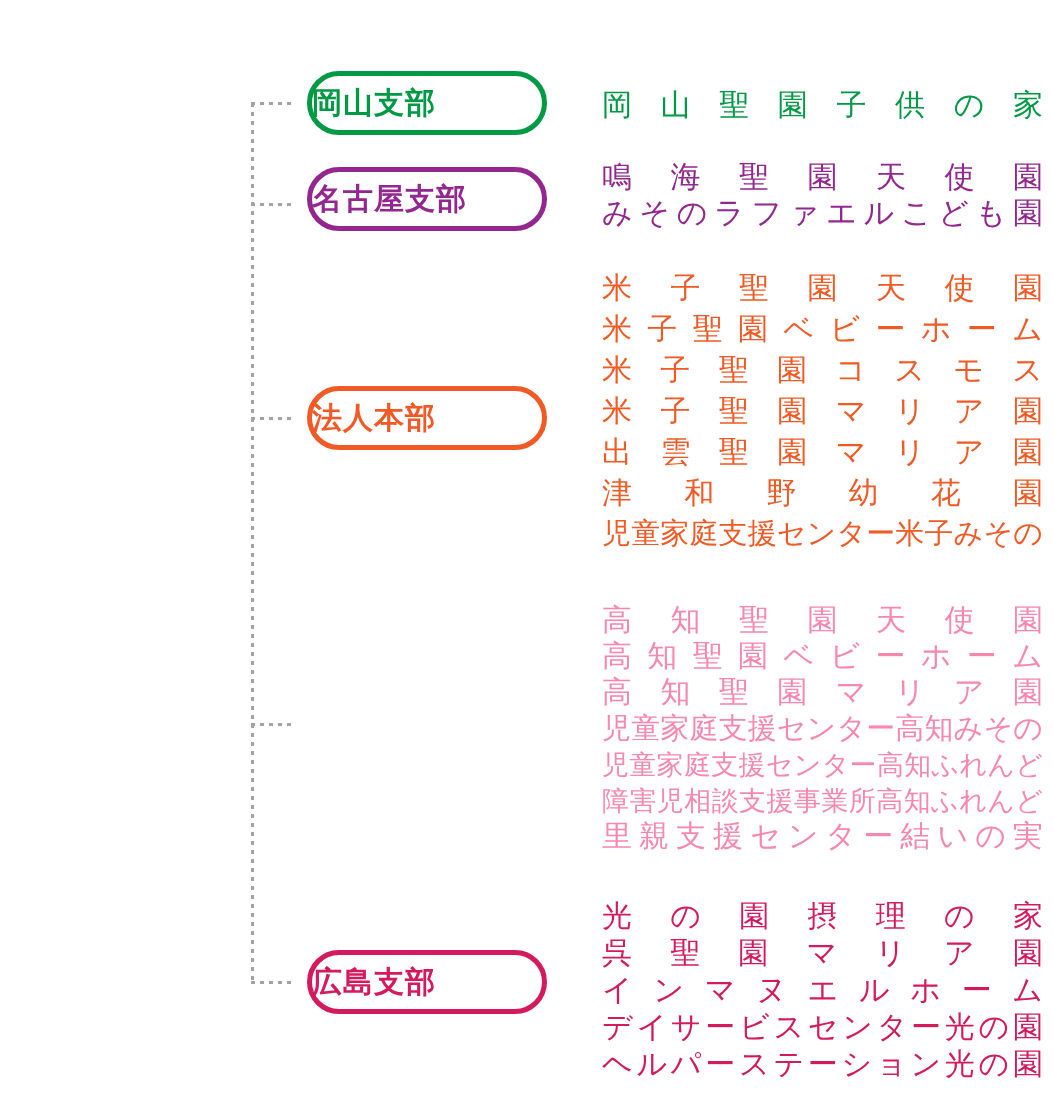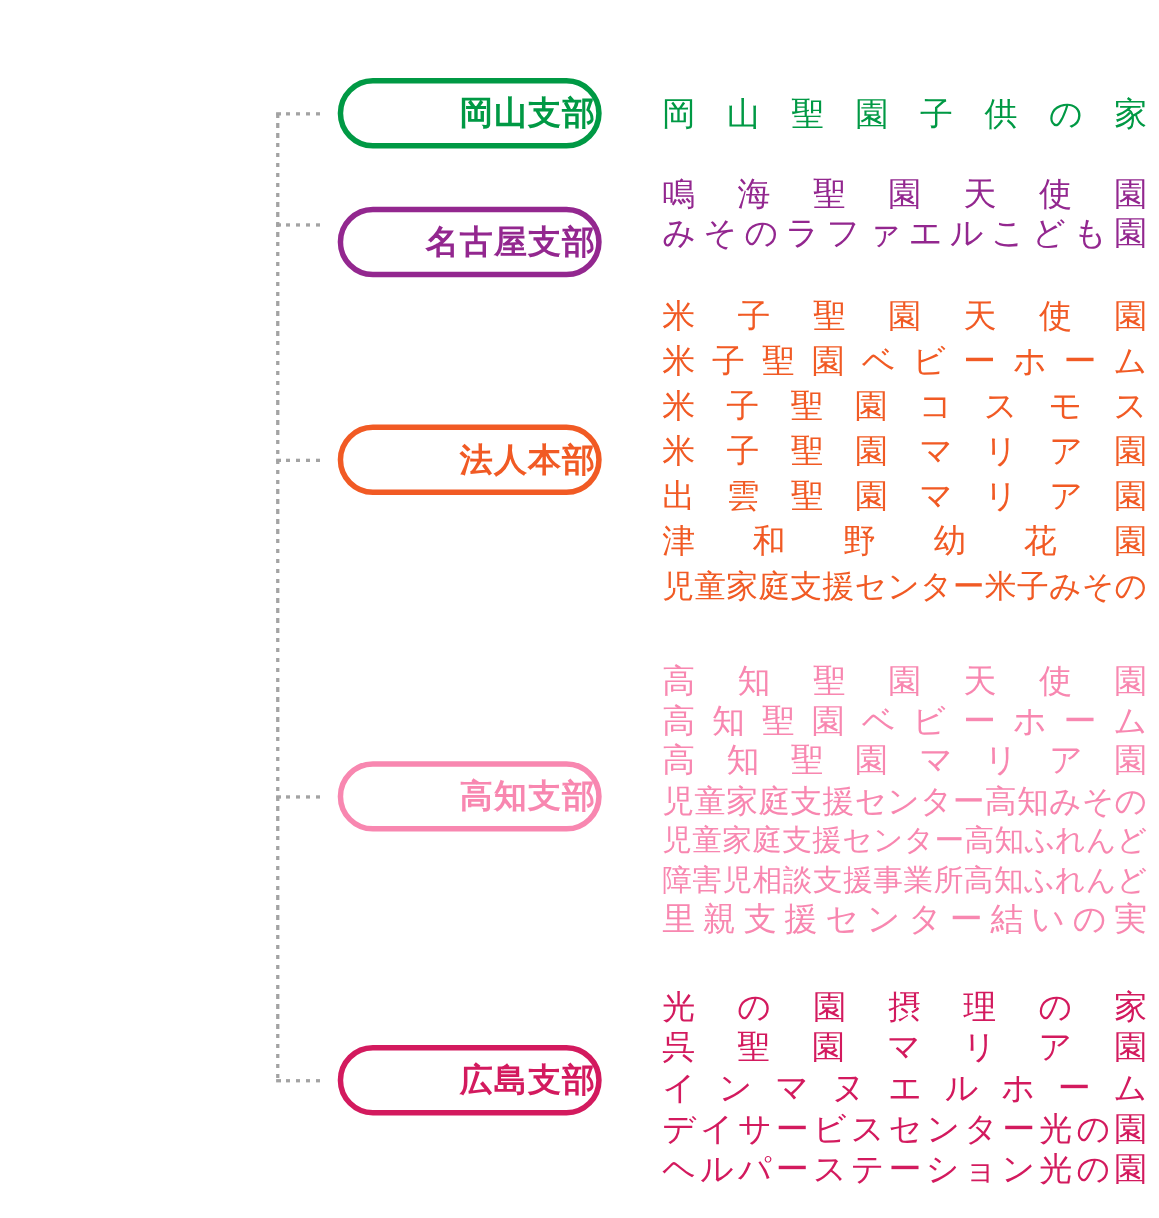--- a/index.html
+++ b/index.html
@@ -7,27 +7,27 @@
   .canvas{position:relative;width:1054px;height:1107px;background:#ffffff;overflow:hidden;}
 
   
   .vline{position:absolute;left:251px;top:103px;width:3px;height:879px;
          background:repeating-linear-gradient(to bottom,var(--conn,#a3a3a3) 0 4px,transparent 4px 9px);}
   .hstub{position:absolute;left:251px;width:45px;height:3px;
          background:repeating-linear-gradient(to right,var(--conn,#a3a3a3) 0 4px,transparent 4px 9px);}
   .hstub.s0{top:102px}.hstub.s1{top:203px}.hstub.s2{top:417px}.hstub.s3{top:723px}.hstub.s4{top:981px}
 
   
-  .pill{position:absolute;display:flex;align-items:center;justify-content:flex-end;
+  .pill{position:absolute;display:flex;align-items:center;justify-content:flex-start;
         background:#fff;border-style:solid;box-sizing:border-box;white-space:nowrap;}
   .root-pill{left:39px;top:506px;width:181px;height:64px;border-width:4px;border-radius:32px;
              font-size:28px;font-weight:500;letter-spacing:2px;}
   .branch-pill{left:307px;width:240px;height:64px;border-width:5px;border-radius:32px;
                font-size:30px;font-weight:bold;letter-spacing:1px;}
-  .branch-pill.b0{top:71px}.branch-pill.b1{top:188px}.branch-pill.b2{top:386px}
+  .branch-pill.b0{top:71px}.branch-pill.b1{top:167px}.branch-pill.b2{top:386px}
   .branch-pill.b3{top:692px}.branch-pill.b4{top:950px}
 
   
   .flist{position:absolute;left:602px;width:441px;}
   .flist.l0{top:87px;--lh:36px}
   .flist.l1{top:159px;--lh:36px}
   .flist.l2{top:267px;--lh:41px}
   .flist.l3{top:602px;--lh:36px}
   .flist.l4{top:897px;--lh:37px}
   .fline{display:flex;justify-content:space-between;align-items:center;height:var(--lh,38px);
@@ -49,23 +49,20 @@
 
   <div class="pill branch-pill b0" style="border-color: rgb(0, 153, 68); color: rgb(0, 153, 68);">
     <span>岡山支部</span>
   </div>
   <div class="pill branch-pill b1" style="border-color: rgb(147, 39, 143); color: rgb(147, 39, 143);">
     <span>名古屋支部</span>
   </div>
   <div class="pill branch-pill b2" style="border-color: rgb(241, 90, 36); color: rgb(241, 90, 36);">
     <span>法人本部</span>
   </div>
-  <div class="pill branch-pill b3" style="border-color: rgb(248, 135, 176); color: rgb(248, 135, 176);">
-    <span>高知支部</span>
-  </div>
   <div class="pill branch-pill b4" style="border-color: rgb(211, 26, 94); color: rgb(211, 26, 94); font-family: Liberation Serif, serif;">
     <span>広島支部</span>
   </div>
 
   <div class="flist l0" style="color: rgb(0, 153, 68);">
       <div class="fline" style="font-size: 30px;">
         <span>岡</span>
         <span>山</span>
         <span>聖</span>
         <span>園</span>

